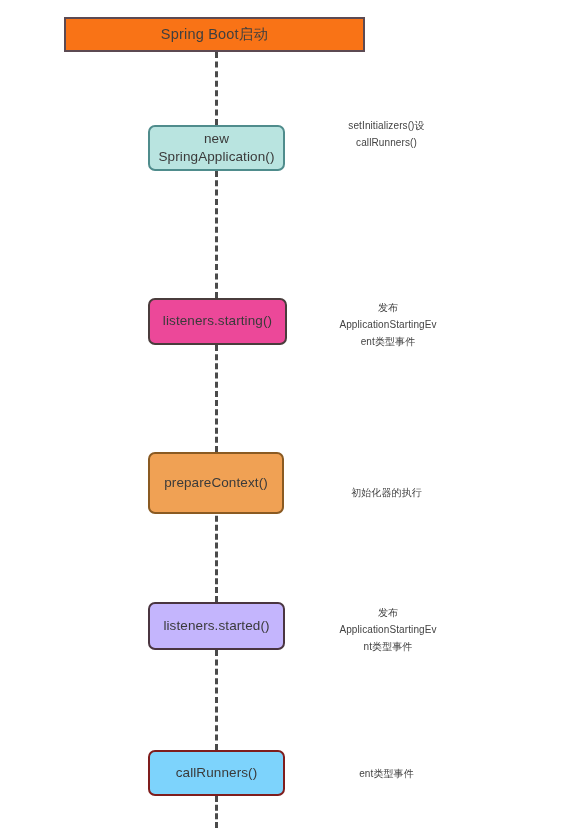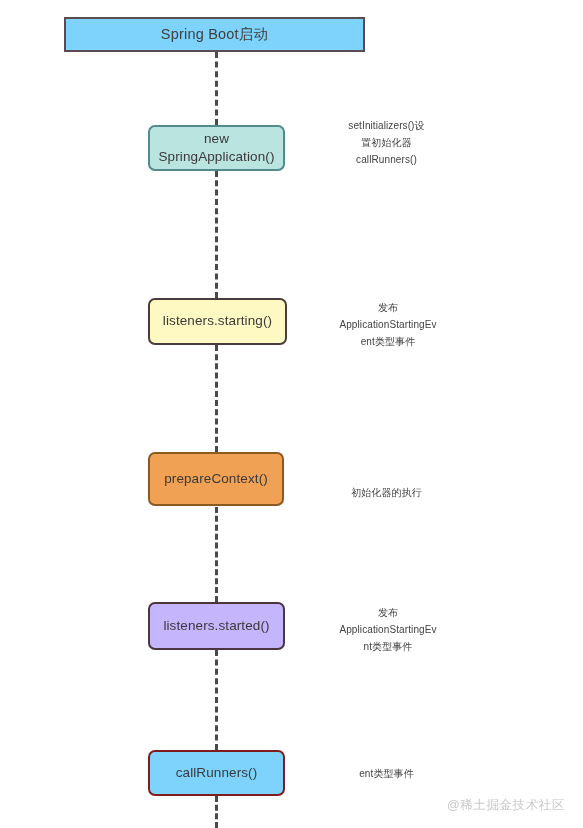--- a/index.html
+++ b/index.html
@@ -28,21 +28,21 @@
   }
 
   
   .header-box {
     position: absolute;
     left: 64px;
     top: 17px;
     width: 301px;
     height: 35px;
     box-sizing: border-box;
-    background: #7dd3fc;
+    background: #f97316;
     border: 2px solid #5c4a52;
     display: flex;
     align-items: center;
     justify-content: center;
     z-index: 3;
   }
   .header-box .label {
     font-size: 14.5px;
     color: #3f3f3f;
     letter-spacing: .2px;
@@ -106,34 +106,33 @@
 
   <div class="header-box">
     <span class="label">Spring Boot启动</span>
   </div>
 
   <div class="node" style="left:148px; top:125px; width:137px; height:46px; background:#b9e4e0; border:2px solid #4f8c8c;">
     <span class="label">new SpringApplication()</span>
   </div>
   <div class="annotation" style="left:299px; top:117px; width:175px;">
     <div>setInitializers()设</div>
-    <div>置初始化器</div>
     <div>callRunners()</div>
   </div>
 
-  <div class="node" style="left:148px; top:298px; width:139px; height:47px; background:#fef9c3; border:2px solid #4a3c3c;">
+  <div class="node" style="left:148px; top:298px; width:139px; height:47px; background:#ec4899; border:2px solid #4a3c3c;">
     <span class="label">listeners.starting()</span>
   </div>
   <div class="annotation" style="left:299px; top:299px; width:178px;">
     <div>发布</div>
     <div>ApplicationStartingEv</div>
     <div>ent类型事件</div>
   </div>
 
-  <div class="node" style="left:148px; top:452px; width:136px; height:54px; background:#f0a154; border:2px solid #8a5a22;">
+  <div class="node" style="left:148px; top:452px; width:136px; height:62px; background:#f0a154; border:2px solid #8a5a22;">
     <span class="label">prepareContext()</span>
   </div>
   <div class="annotation" style="left:299px; top:484px; width:175px;">
     <div>初始化器的执行</div>
   </div>
 
   <div class="node" style="left:148px; top:602px; width:137px; height:48px; background:#c4b5fd; border:2px solid #4a3540;">
     <span class="label">listeners.started()</span>
   </div>
   <div class="annotation" style="left:299px; top:604px; width:178px;">
@@ -142,15 +141,14 @@
     <div>nt类型事件</div>
   </div>
 
   <div class="node" style="left:148px; top:750px; width:137px; height:46px; background:#7dd3fc; border:2px solid #7f1d1d;">
     <span class="label">callRunners()</span>
   </div>
   <div class="annotation" style="left:299px; top:765px; width:175px;">
     <div>ent类型事件</div>
   </div>
 
-  <div class="watermark">@稀土掘金技术社区</div>
 
 </div>
 
 </body></html>

